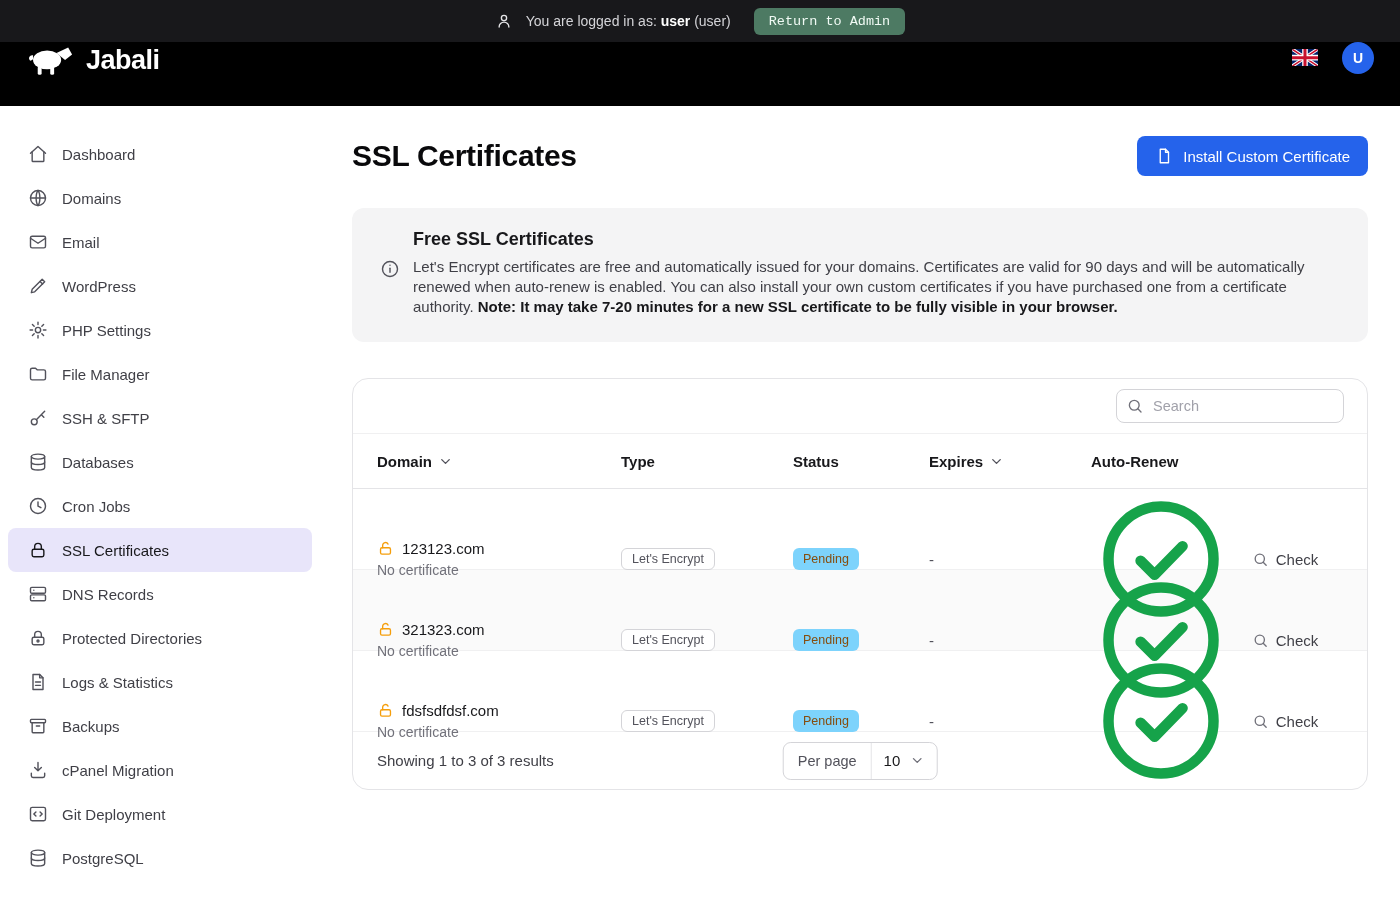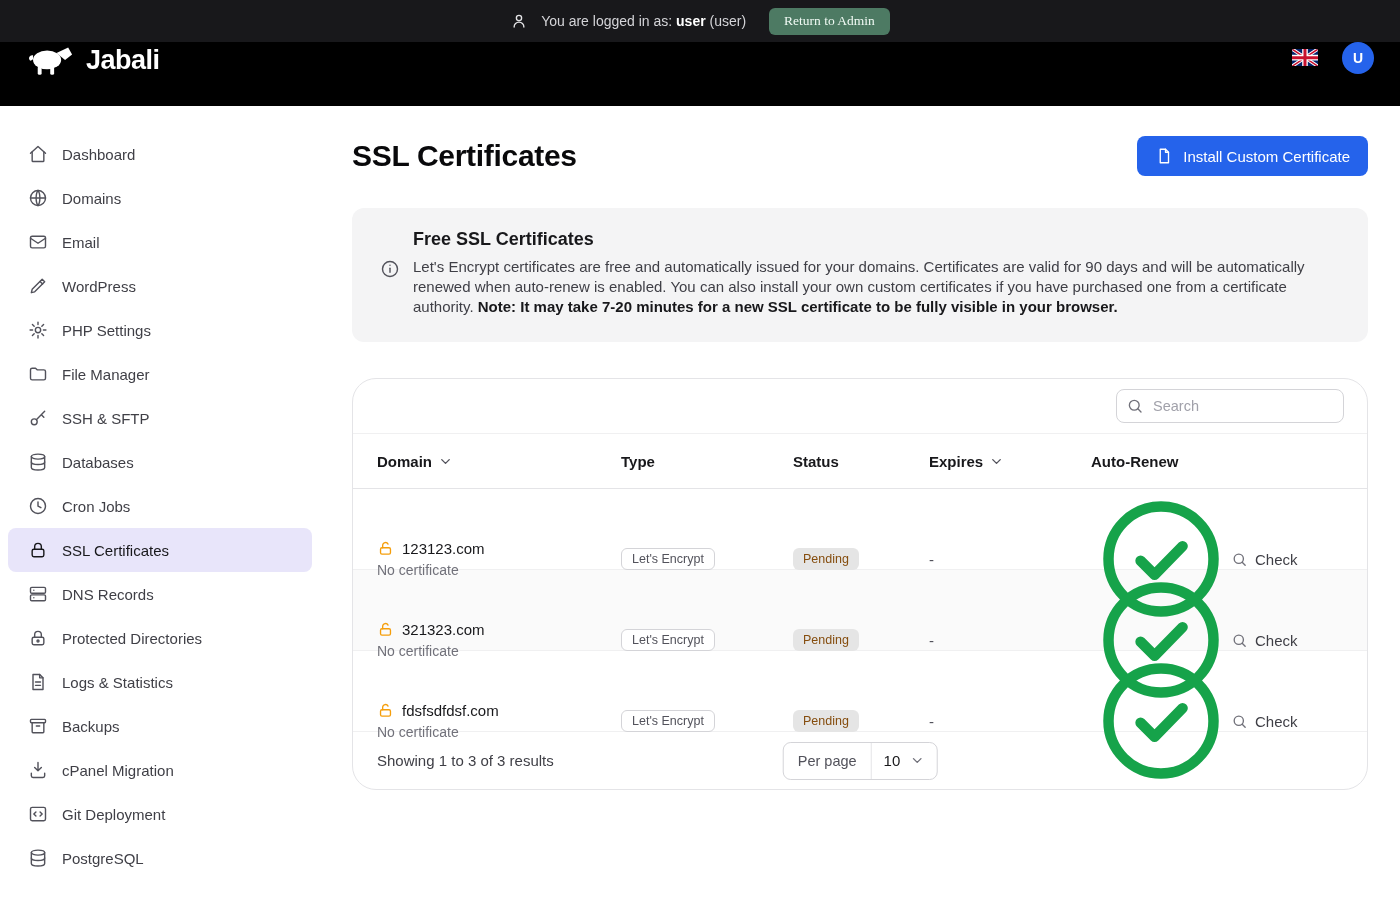--- a/index.html
+++ b/index.html
@@ -6,21 +6,21 @@
   html,body{width:1400px;height:900px;overflow:hidden}
   body{font-family:"Liberation Sans",sans-serif;background:#fff;color:#18181b}
   .page{position:relative;width:1400px;height:872px;overflow:hidden;background:#fff}
 
   
   .topbar{position:absolute;top:0;left:0;right:0;height:42px;background:#18181b;
     display:flex;align-items:center;justify-content:center;gap:13px;font-size:14px;color:#d4d4d8}
   .topbar .icon-sm{width:18px;height:18px;color:#e4e4e7}
   .topbar b{color:#fff;font-weight:700}
   .return-btn{margin-left:10px;background:#4d7a63;color:#f0faf4;border:none;border-radius:6px;
-    height:27px;padding:0 15px;font-size:13.5px;font-family:Liberation Serif, serif;cursor:pointer}
+    height:27px;padding:0 15px;font-size:13.5px;font-family:Liberation Mono, monospace;cursor:pointer}
 
   
   .header{position:absolute;top:42px;left:0;right:0;height:64px;background:#000;
     display:flex;align-items:flex-start;padding:0 26px}
   .brand{display:flex;align-items:center;gap:10px;cursor:pointer}
   .brand-logo{width:50px;height:36px}
   .brand-name{color:#fff;font-size:27px;font-weight:800;letter-spacing:-.5px}
   .header-right{margin-left:auto;display:flex;align-items:center;gap:24px}
   .flag{width:26px;height:18px;border-radius:2px;overflow:hidden;display:block;cursor:pointer}
   .avatar{width:32px;height:32px;border-radius:50%;background:#2563eb;color:#fff;font-size:14px;
@@ -45,21 +45,21 @@
 
   
   .info-box{margin-top:32px;background:#f4f4f5;border-radius:12px;padding:21px 40px 25px 28px;
     display:grid;grid-template-columns:20px 1fr;column-gap:13px}
   .info-title{grid-column:2;font-size:18px;font-weight:700;color:#18181b;margin-bottom:7px}
   .info-icon{grid-column:1;grid-row:2;width:20px;height:20px;color:#52525b;margin-top:2px}
   .info-body{grid-column:2;grid-row:2;font-size:15px;line-height:20px;color:#3f3f46;max-width:940px}
   .info-body strong{color:#18181b}
 
   
-  .card{margin-top:36px;border:1px solid #e4e4e7;border-radius:24px;background:#fff}
+  .card{margin-top:36px;border:1px solid #e4e4e7;border-radius:16px;background:#fff}
   .card-search-row{display:flex;justify-content:flex-end;align-items:center;padding:10px 23px;height:54px}
   .search-wrap{position:relative}
   .search-wrap .icon{position:absolute;left:10px;top:8px;width:18px;height:18px;color:#71717a}
   .search-input{width:228px;height:34px;border:1px solid #d4d4d8;border-radius:8px;
     padding:0 10px 0 36px;font-size:14.5px;font-family:inherit;color:#18181b;outline:none}
   .search-input::placeholder{color:#a1a1aa}
 
   .tgrid{display:grid;grid-template-columns:244px 172px 136px 162px 140px 1fr;
     align-items:center;padding:0 28px 0 24px}
   .thead{height:56px;border-top:1px solid #f0f0f1;border-bottom:1px solid #e4e4e7;
@@ -70,24 +70,24 @@
 
   .trow{height:81px;border-bottom:1px solid #f0f0f1}
   .trow.alt{background:#fafafa}
   .domain-cell{display:flex;flex-direction:column;gap:5px}
   .domain-line{display:flex;align-items:center;gap:8px;font-size:15px;font-weight:500;color:#18181b;cursor:pointer}
   .domain-line .icon{width:17px;height:17px;color:#f59e0b}
   .domain-sub{font-size:14px;color:#71717a}
   .pill-outline{display:inline-block;border:1px solid #d4d4d8;border-radius:6px;padding:3px 10px;
     font-size:12.5px;color:#52525b;background:#fff;width:max-content}
   .pill-warn{display:inline-block;border-radius:6px;padding:4px 10px;font-size:12.5px;font-weight:500;
-    background:#e5e5e5;color:#854d0e;width:max-content}
+    background:#7dd3fc;color:#854d0e;width:max-content}
   .dash{font-size:15px;color:#52525b}
   .check-circle{width:22px;height:22px;color:#16a34a}
-  .action-cell{display:flex;justify-content:flex-start}
+  .action-cell{display:flex;justify-content:center}
   .check-link{display:flex;align-items:center;gap:7px;font-size:15px;font-weight:500;color:#3f3f46;cursor:pointer}
   .check-link .icon{width:17px;height:17px;color:#71717a}
 
   .tfoot{position:relative;height:57px;display:flex;align-items:center;padding:0 24px;
     font-size:15px;color:#3f3f46}
   .per-page{position:absolute;left:50%;top:50%;transform:translate(-50%,-50%);
     display:flex;align-items:stretch;border:1px solid #d4d4d8;border-radius:8px;height:38px;
     overflow:hidden;cursor:pointer;background:#fff}
   .pp-label{display:flex;align-items:center;padding:0 14px;font-size:14.5px;color:#52525b;border-right:1px solid #e4e4e7}
   .pp-value{display:flex;align-items:center;gap:9px;padding:0 12px;font-size:15px;font-weight:500;color:#18181b}

